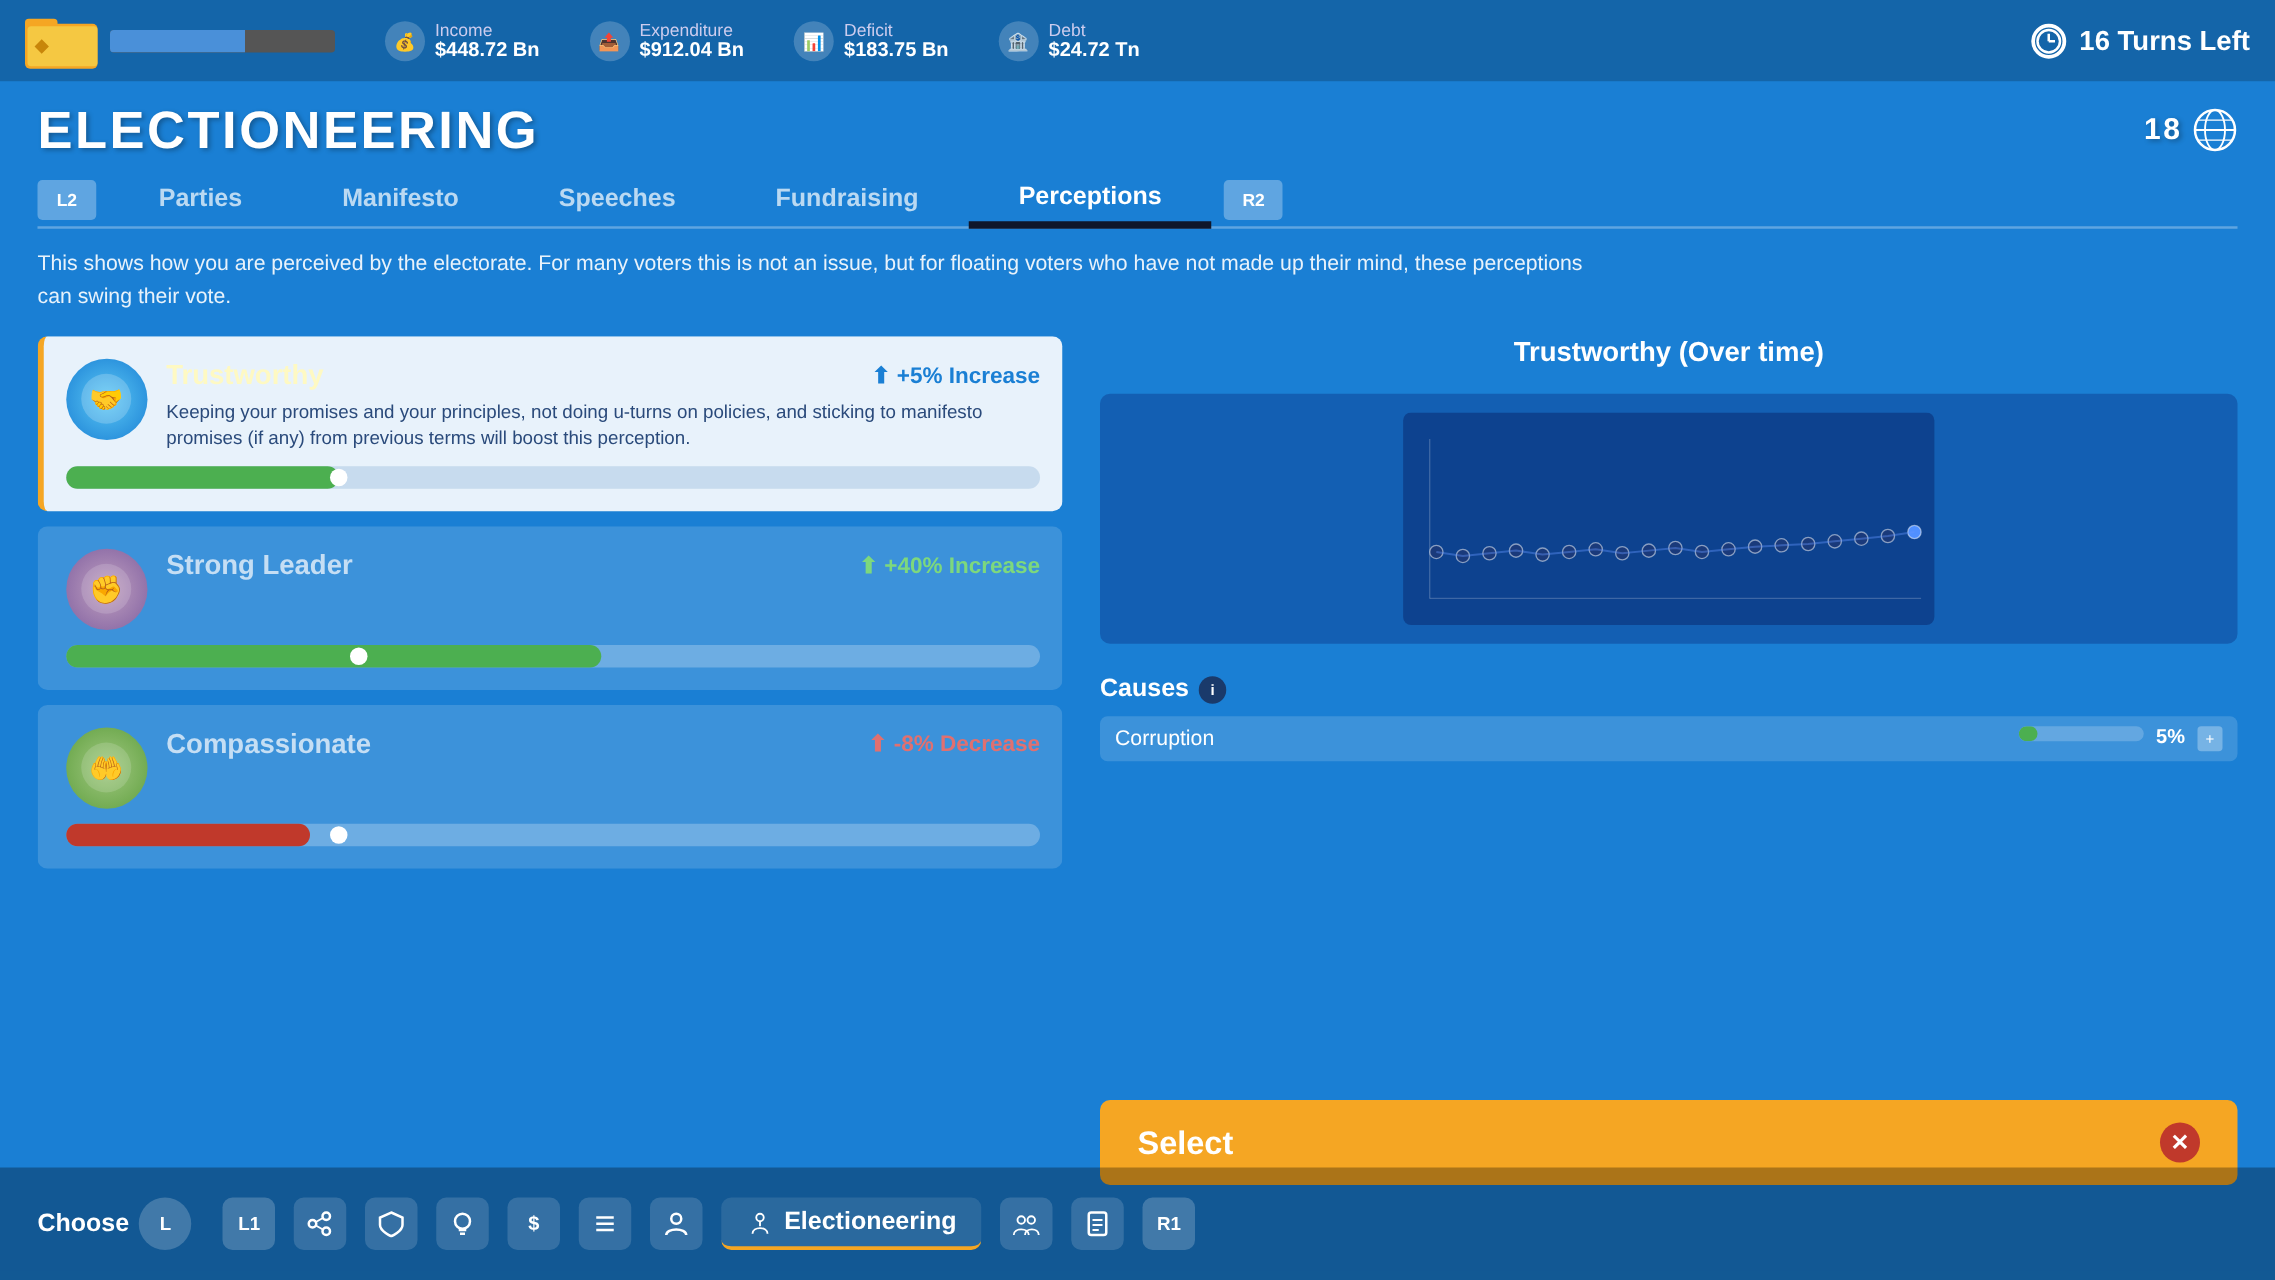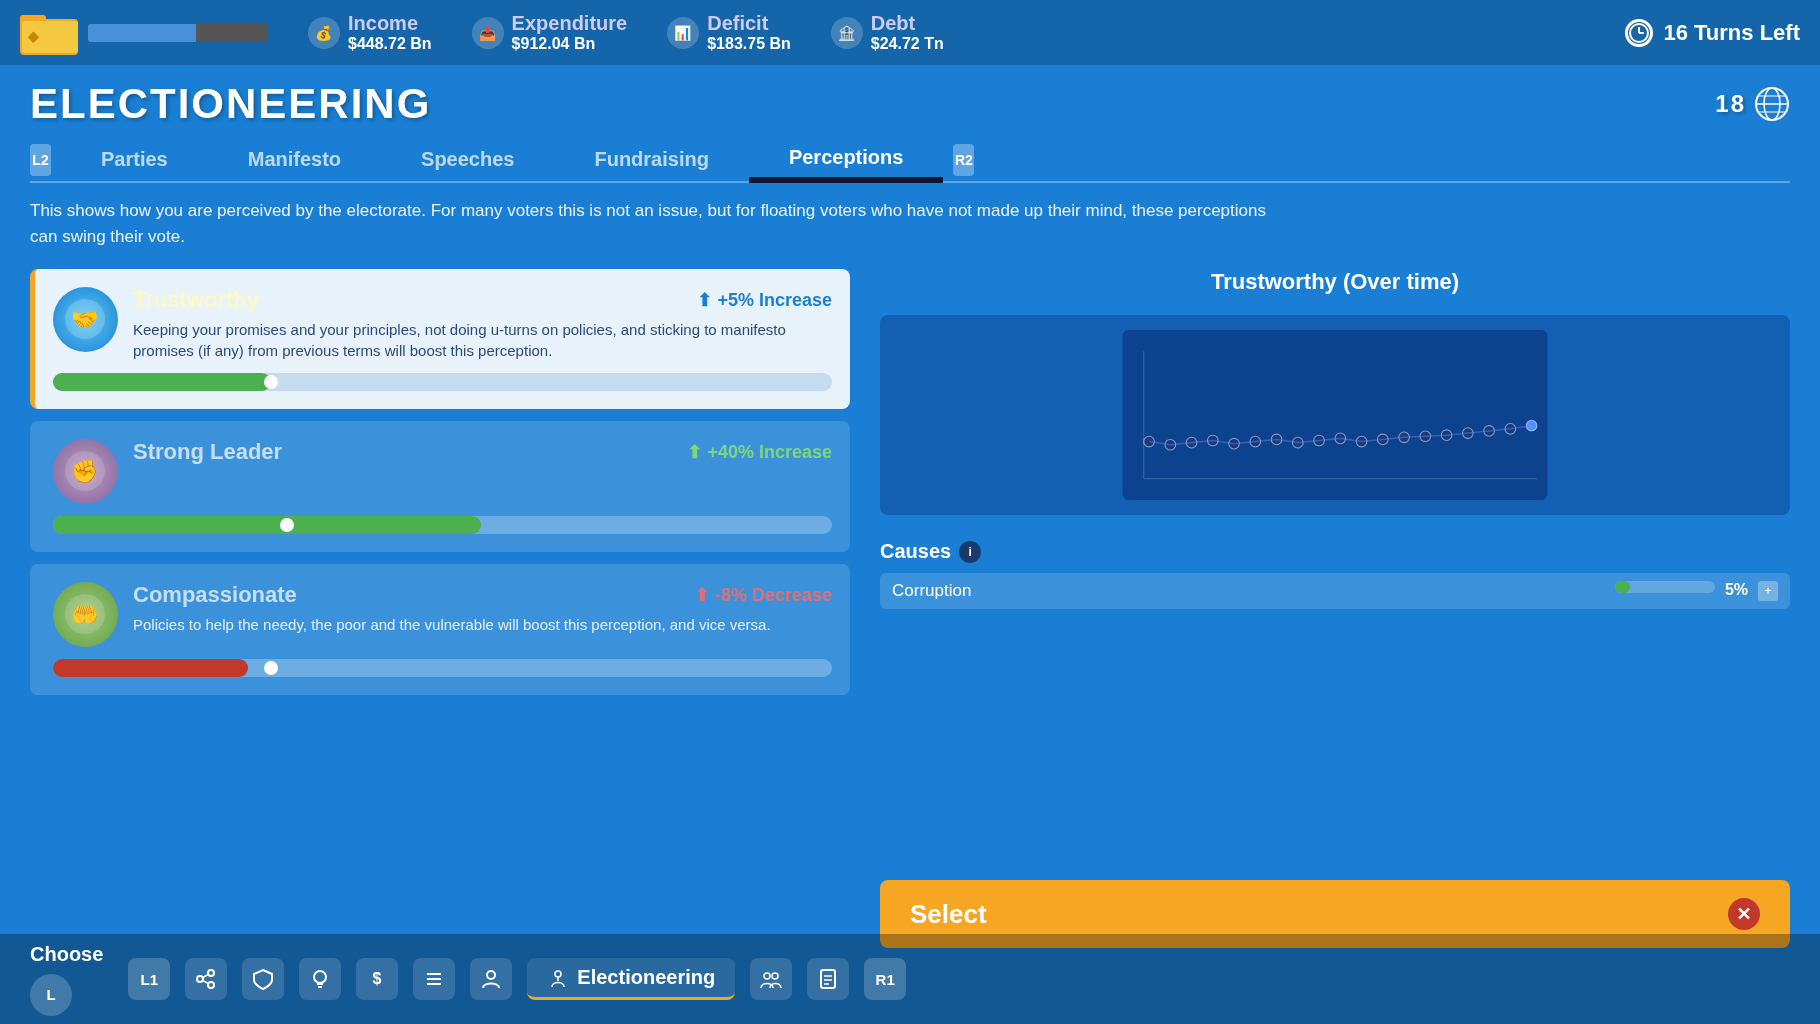--- a/index.html
+++ b/index.html
@@ -48,21 +48,21 @@
     .stat-icon {
       width: 32px;
       height: 32px;
       background: rgba(255,255,255,0.2);
       border-radius: 50%;
       display: flex;
       align-items: center;
       justify-content: center;
       font-size: 14px;
     }
-    .stat-label { color: #cce; font-size: 20px; font-weight: bold; }
+    .stat-label { color: #cce; font-size: 14px; }
     .stat-value { font-weight: bold; font-size: 16px; }
     .turns-left {
       margin-left: auto;
       display: flex;
       align-items: center;
       gap: 10px;
       font-size: 22px;
       font-weight: bold;
     }
     .clock-icon {
@@ -117,21 +117,21 @@
       color: rgba(255,255,255,0.7);
       cursor: pointer;
       border-bottom: 3px solid transparent;
       margin-bottom: -2px;
     }
     .nav-tab.active {
       color: #ffffff;
       border-bottom: 6px solid #0f172a;
     }
     .nav-btn {
-      width: 21px;
+      width: 47px;
       height: 32px;
       background: rgba(255,255,255,0.3);
       border-radius: 4px;
       display: flex;
       align-items: center;
       justify-content: center;
       font-weight: bold;
       font-size: 14px;
       margin-right: 10px;
     }
@@ -382,23 +382,23 @@
       position: absolute;
       bottom: 0;
       left: 0;
       right: 0;
     }
     .choose-label {
       font-size: 20px;
       font-weight: bold;
       color: white;
       display: flex;
+      align-items: center;
       gap: 8px;
       margin-right: 10px;
-      flex-direction: column;
     }
     .btn-circle {
       width: 42px;
       height: 42px;
       border-radius: 50%;
       background: rgba(255,255,255,0.2);
       display: flex;
       align-items: center;
       justify-content: center;
       font-size: 15px;
@@ -610,23 +610,20 @@
             </svg>
           </div>
           <div class="card-info">
             <div class="card-title-row">
               <span class="card-title" style="color:rgba(255,255,255,0.7);">Compassionate</span>
               <span class="change-badge negative">
                 <span>⬆</span>
                 -8% Decrease
               </span>
             </div>
-            <div class="card-desc">
-              Policies to help the needy, the poor and the vulnerable will boost this perception, and vice versa.
-            </div>
           </div>
         </div>
         <div class="card-progress">
           <div class="progress-fill" style="width:25%; background:#c0392b;"></div>
           <div class="progress-marker" style="left:28%; background:white;"></div>
         </div>
       </div>
 
     </div>
 

